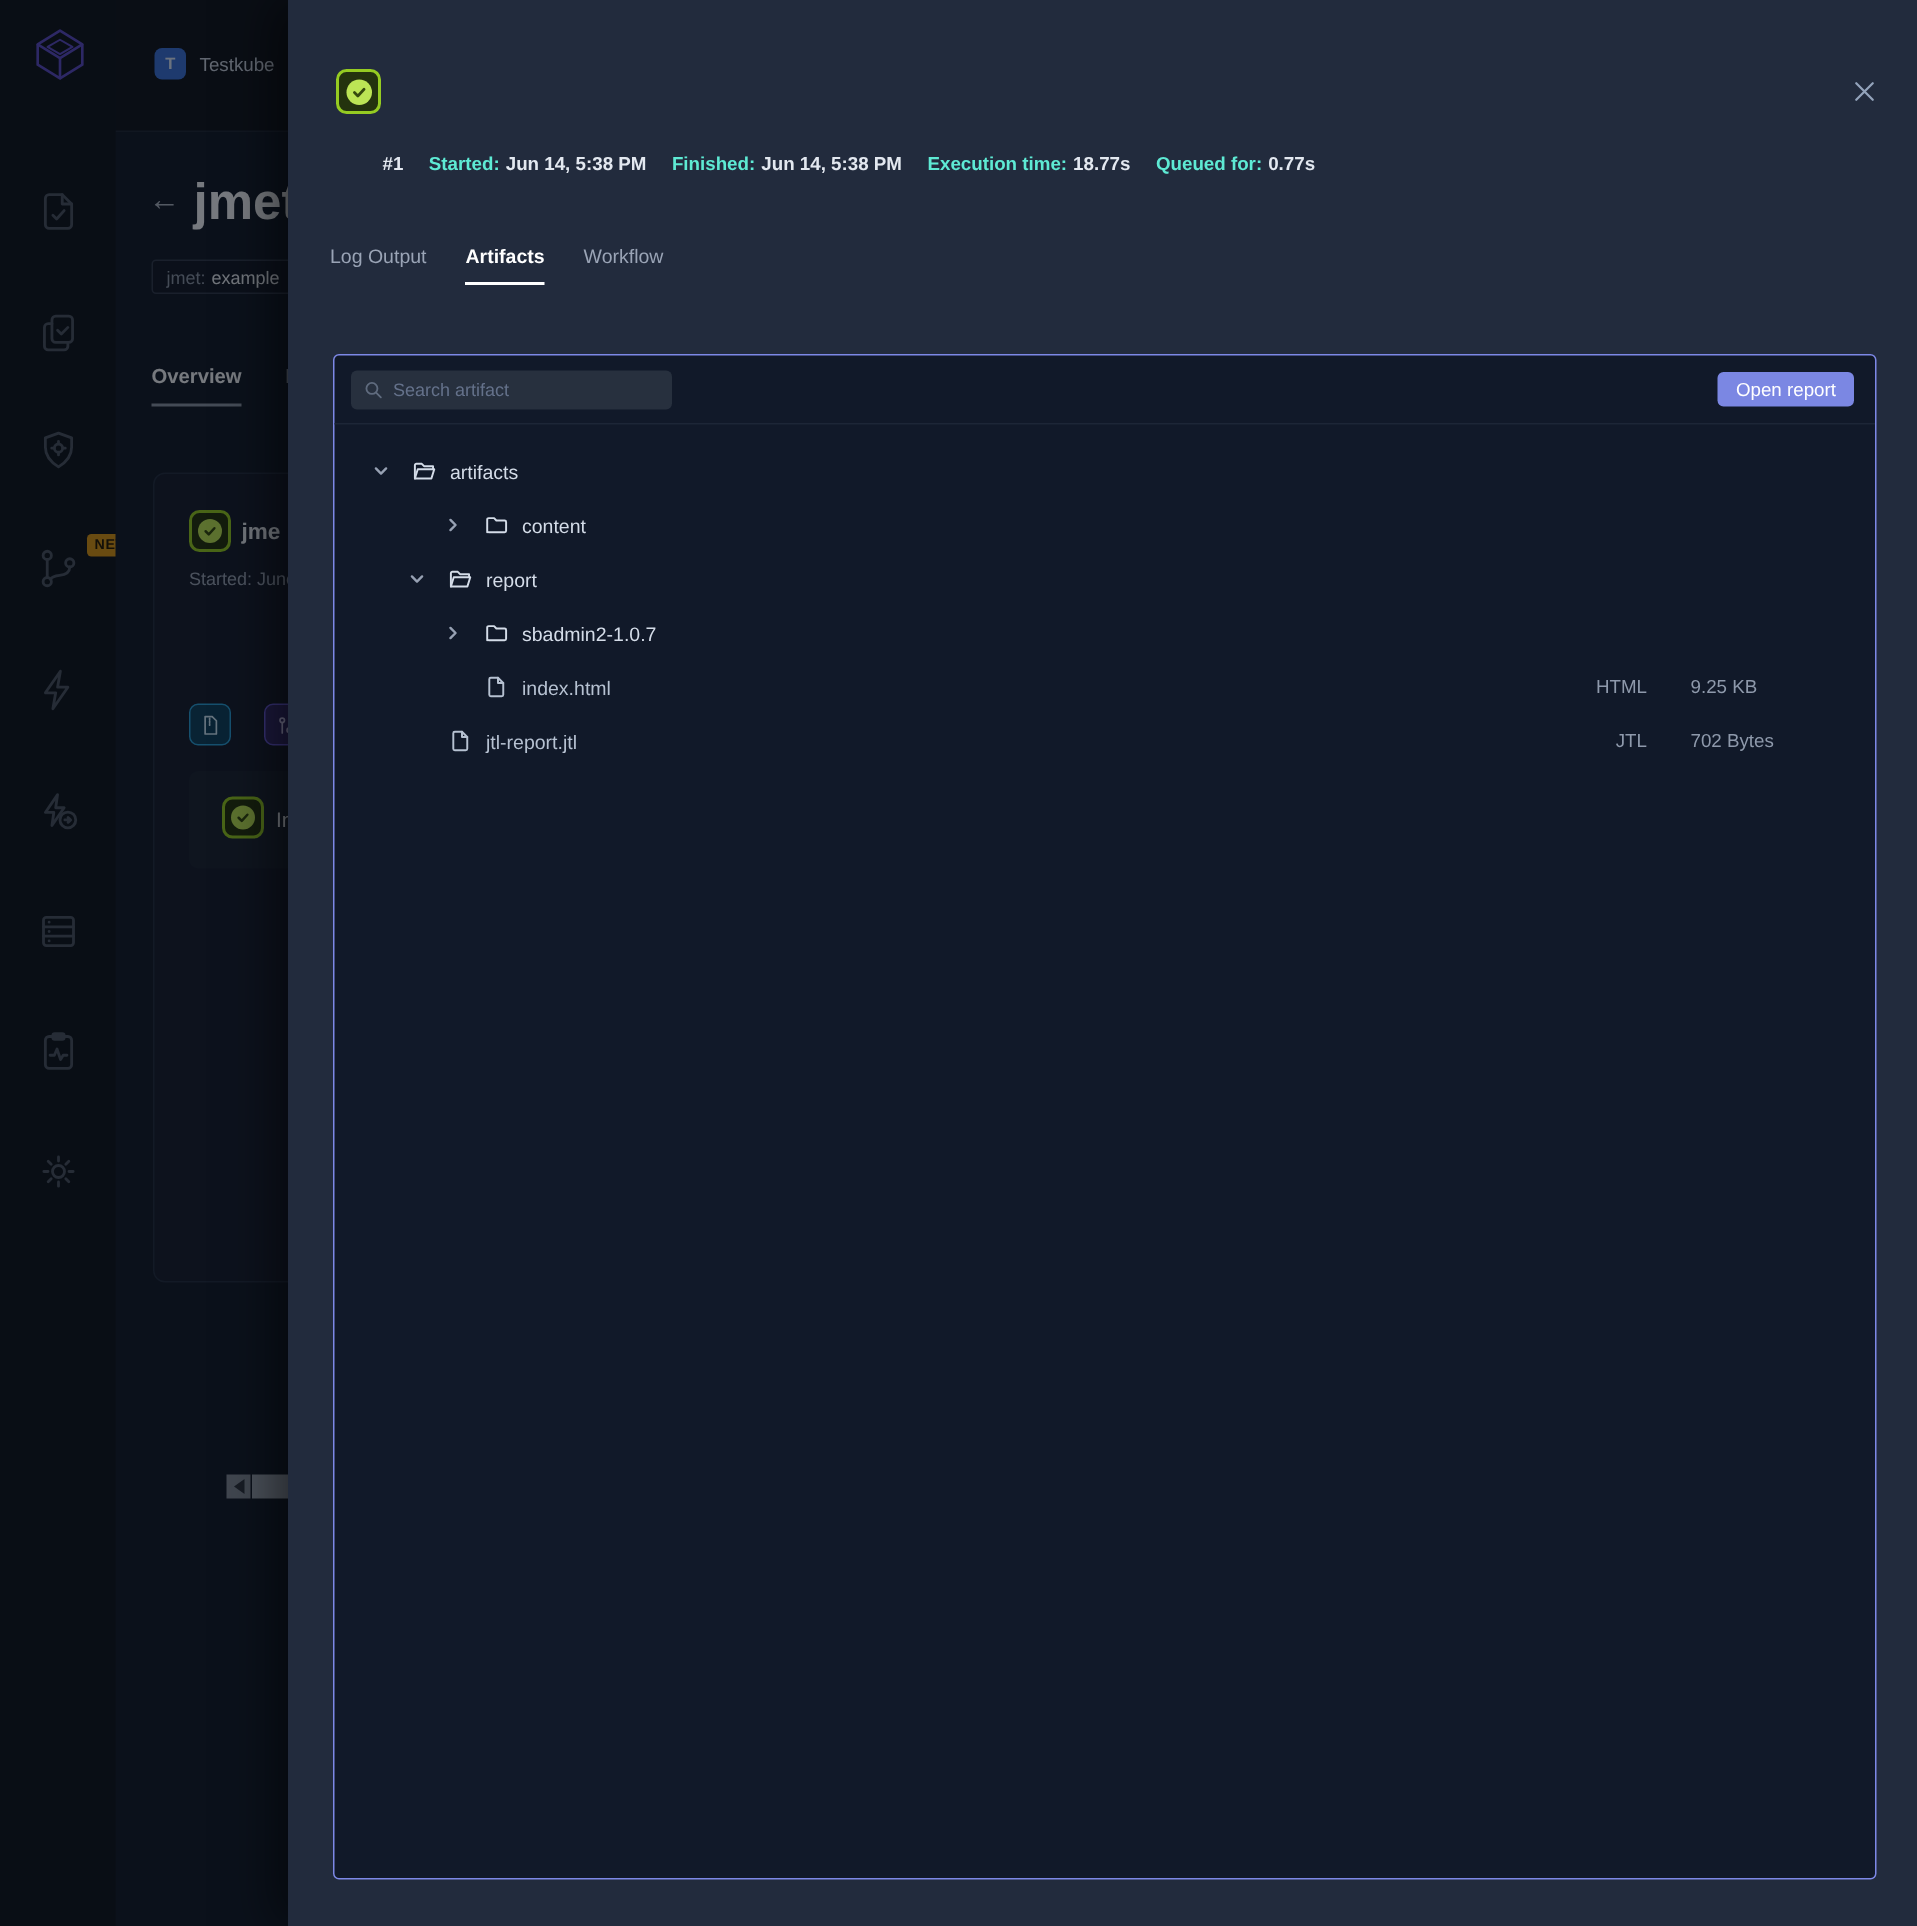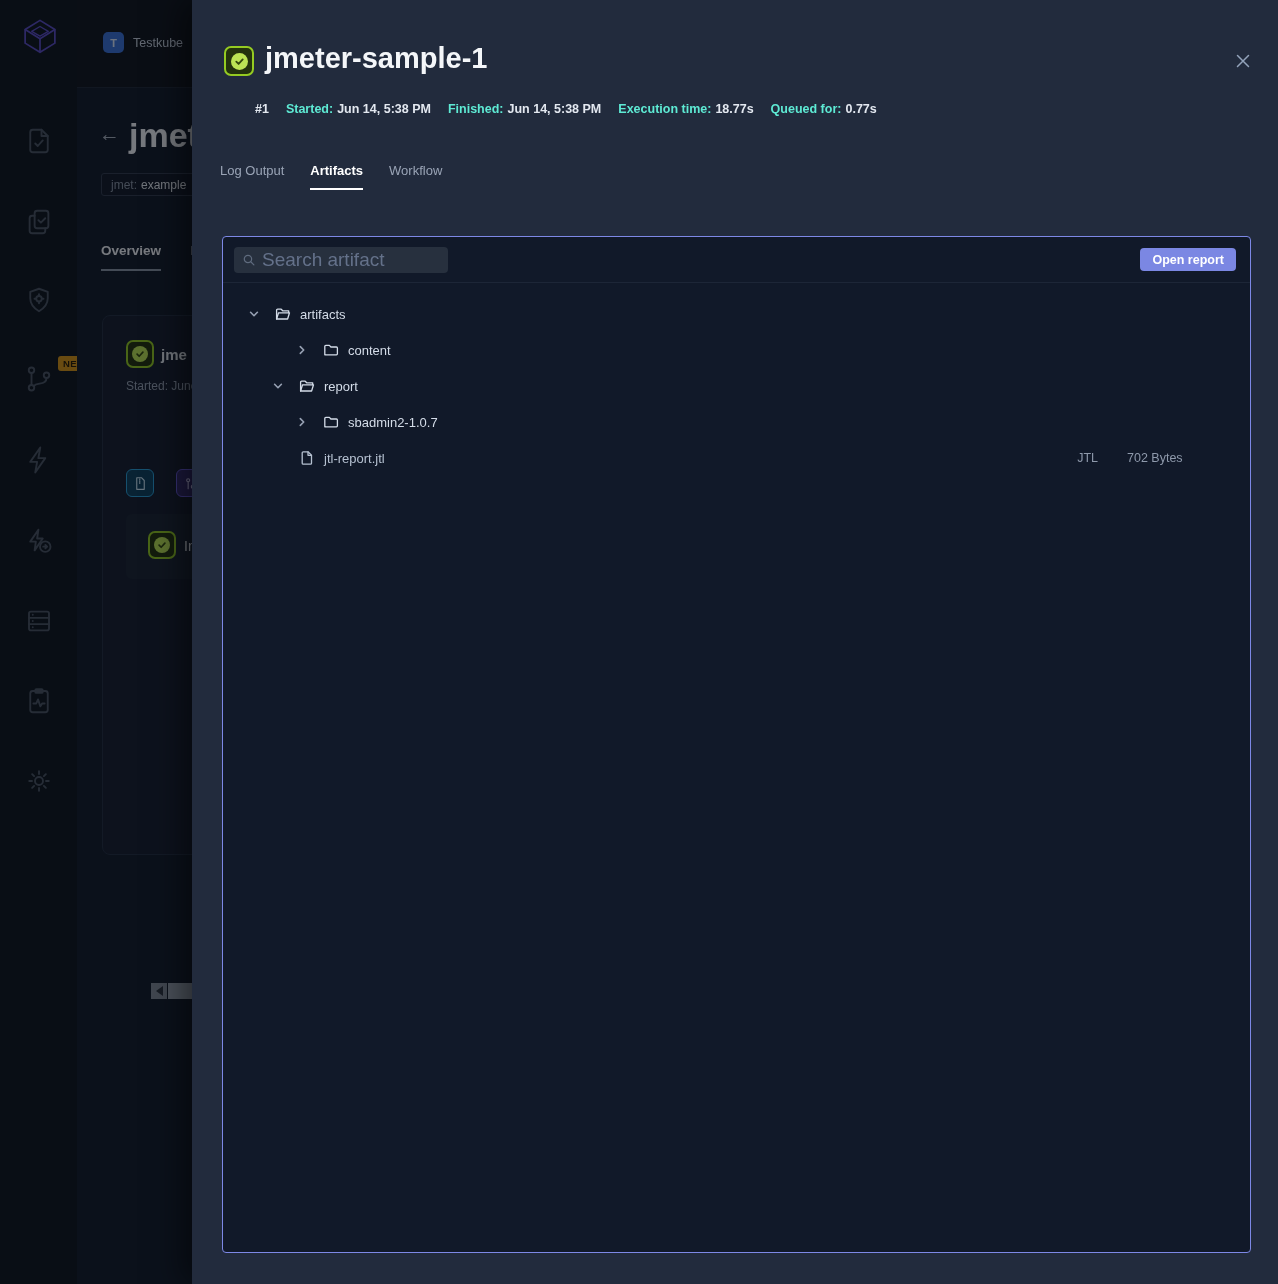--- a/index.html
+++ b/index.html
@@ -67,25 +67,25 @@
   .d-tab { color:#9aa4b6; padding-bottom:10px; cursor:pointer; }
   .d-tab.active { color:#ffffff; font-weight:700; border-bottom:2px solid #ffffff; }
 
   
   .panel { position:absolute; left:30px; top:236px; width:1029px; height:1017px; background:#111929;
            border:1px solid #7d88e6; border-radius:4px; }
   .panel-head { position:absolute; left:0; top:0; right:0; height:46px; border-bottom:1px solid #1d2637;
                 display:flex; align-items:center; padding:0 14px 0 11px; }
   .search-box { width:214px; height:26px; background:#27303e; border-radius:4px; display:flex; align-items:center; padding:0 8px; }
   .search-box svg { flex:none; color:#5f6b7e; margin-right:6px; }
-  .search-box input { background:transparent; border:none; outline:none; color:#aeb8c8; font-size:19px; width:100%;
+  .search-box input { background:transparent; border:none; outline:none; color:#aeb8c8; font-size:12px; width:100%;
                       font-family:"Liberation Sans", sans-serif; }
   .search-box input::placeholder { color:#64718a; }
   .open-report { margin-left:auto; background:#7b87e3; color:#ffffff; font-size:12.5px; border:none; border-radius:4px;
-                 height:23px; padding:0 12px; cursor:pointer; font-family:"Liberation Sans", sans-serif;font-weight:bold; }
+                 height:23px; padding:0 12px; cursor:pointer; font-family:"Liberation Sans", sans-serif; }
   .tree { position:absolute; left:0; top:59px; right:0; }
   .tree-row { position:relative; height:36px; display:flex; align-items:center; font-size:13px; cursor:pointer; }
   .chev { width:12px; margin-right:15px; display:flex; color:#97a1b3; flex:none; }
   .ficon { margin-right:9px; display:flex; flex:none; }
   .tree-row.folder .ficon, .tree-row.folder .fname { color:#d4dce8; }
   .tree-row.folder .fname { font-weight:500; }
   .tree-row.file .ficon, .tree-row.file .fname { color:#b6c1d1; }
   .ftype { position:absolute; right:152px; color:#8e99ab; font-size:12.5px; }
   .fsize { position:absolute; left:904px; color:#8e99ab; font-size:12.5px; }
 </style>
@@ -228,21 +228,20 @@
         <path d="M3.5 3.5 L14.5 14.5 M14.5 3.5 L3.5 14.5"></path>
       </svg>
     </div>
     <div class="d-status status s30">
       <span class="dot">
           <svg width="11" height="11" viewBox="0 0 12 12" fill="none" stroke="currentColor" stroke-width="2" stroke-linecap="round" stroke-linejoin="round">
             <polyline points="2.5,6.2 5,8.7 9.5,3.8"></polyline>
           </svg>
         </span>
     </div>
-    <h1 class="d-title">jmeter-sample-1</h1>
 
     <div class="d-meta">
       <span class="num">#1</span>
       <span><span class="lbl">Started:</span><span class="val">Jun 14, 5:38 PM</span></span>
       <span><span class="lbl">Finished:</span><span class="val">Jun 14, 5:38 PM</span></span>
       <span><span class="lbl">Execution time:</span><span class="val">18.77s</span></span>
       <span><span class="lbl">Queued for:</span><span class="val">0.77s</span></span>
     </div>
 
     <div class="d-tabs">
@@ -310,20 +309,32 @@
                 <polyline points="4.3,2.6 7.7,6 4.3,9.4"></polyline>
               </svg>
             </span>
             <span class="ficon">
               <svg width="16" height="16" viewBox="0 0 16 16" fill="none" stroke="currentColor" stroke-width="1.3" stroke-linecap="round" stroke-linejoin="round">
                 <path d="M1.8 12.8 V4.4 a1 1 0 0 1 1-1 h3.6 l1.5 1.6 h5.5 a1 1 0 0 1 1 1 v5.8 a1 1 0 0 1 -1 1 h-10.6 a1 1 0 0 1 -1-1 z"></path>
               </svg>
             </span>
             <span class="fname">sbadmin2-1.0.7</span>
           </div>
+          <div class="tree-row file" style="padding-left: 73px;">
+            <span class="chev"></span>
+            <span class="ficon">
+              <svg width="16" height="16" viewBox="0 0 16 16" fill="none" stroke="currentColor" stroke-width="1.3" stroke-linecap="round" stroke-linejoin="round">
+                <path d="M4.2 1.8 h4.8 l3.5 3.5 v7.9 a1 1 0 0 1 -1 1 H4.2 a1 1 0 0 1 -1-1 V2.8 a1 1 0 0 1 1-1 z"></path>
+                <path d="M9 1.8 v3.5 h3.5"></path>
+              </svg>
+            </span>
+            <span class="fname">index.html</span>
+            <span class="ftype">HTML</span>
+            <span class="fsize">9.25 KB</span>
+          </div>
           <div class="tree-row file" style="padding-left: 49px;">
             <span class="chev"></span>
             <span class="ficon">
               <svg width="16" height="16" viewBox="0 0 16 16" fill="none" stroke="currentColor" stroke-width="1.3" stroke-linecap="round" stroke-linejoin="round">
                 <path d="M4.2 1.8 h4.8 l3.5 3.5 v7.9 a1 1 0 0 1 -1 1 H4.2 a1 1 0 0 1 -1-1 V2.8 a1 1 0 0 1 1-1 z"></path>
                 <path d="M9 1.8 v3.5 h3.5"></path>
               </svg>
             </span>
             <span class="fname">jtl-report.jtl</span>
             <span class="ftype">JTL</span>

